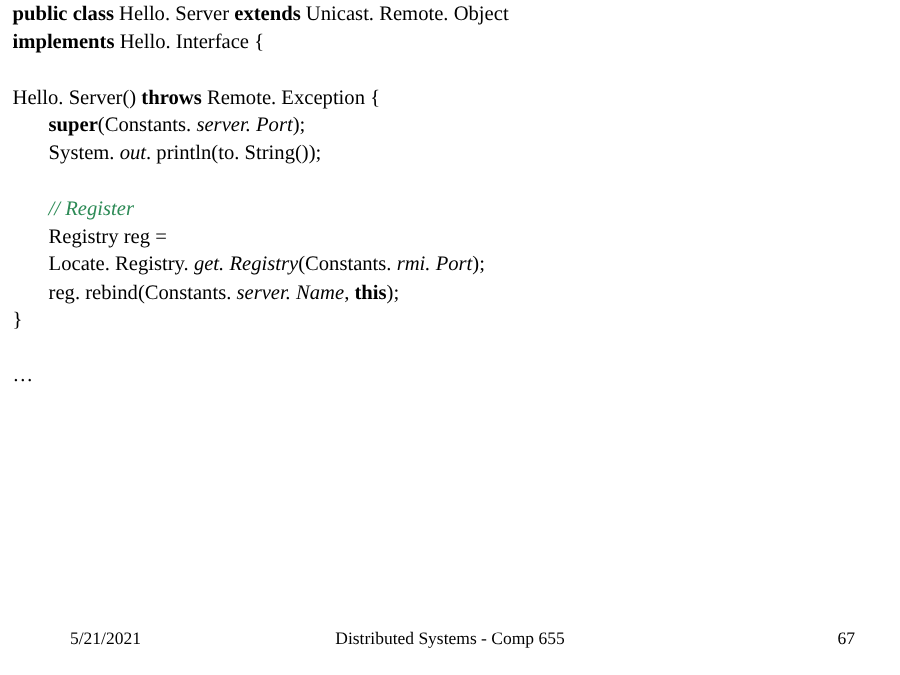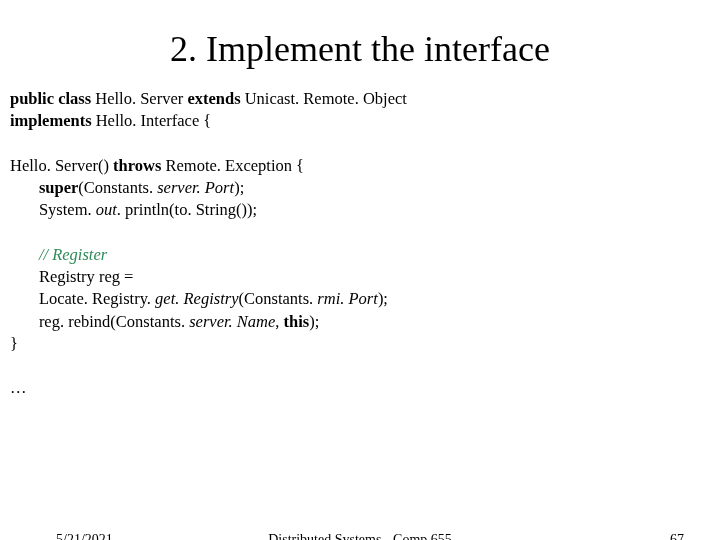--- a/index.html
+++ b/index.html
@@ -43,21 +43,20 @@
   }
   .footer .date { position: absolute; left: 56px; }
   .footer .center { width: 100%; text-align: center; }
   .footer .pagenum { position: absolute; right: 36px; top: 0; }
 </style>
 </head>
 <body>
 
 <div class="slide">
 
-  <div class="title">2. Implement the interface</div>
 
   <div class="code"><span class="kw">public class </span><span>Hello. Server </span><span class="kw">extends </span><span>Unicast. Remote. Object</span>
 <span class="kw">implements </span><span>Hello. Interface {</span>
 
 <span>Hello. Server() </span><span class="kw">throws </span><span>Remote. Exception {</span>
 <span class="kw">       super</span><span>(Constants. </span><span class="it">server. Port</span><span>);</span>
 <span>       System. </span><span class="it">out</span><span>. println(to. String());</span>
 
 <span class="comment">       // Register</span>
 <span>       Registry reg =</span>

